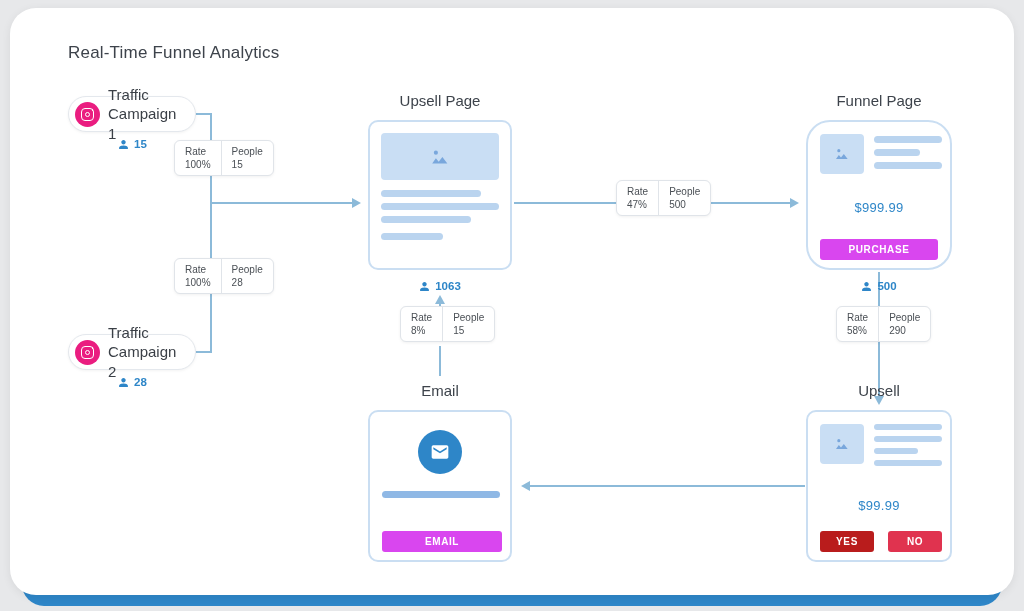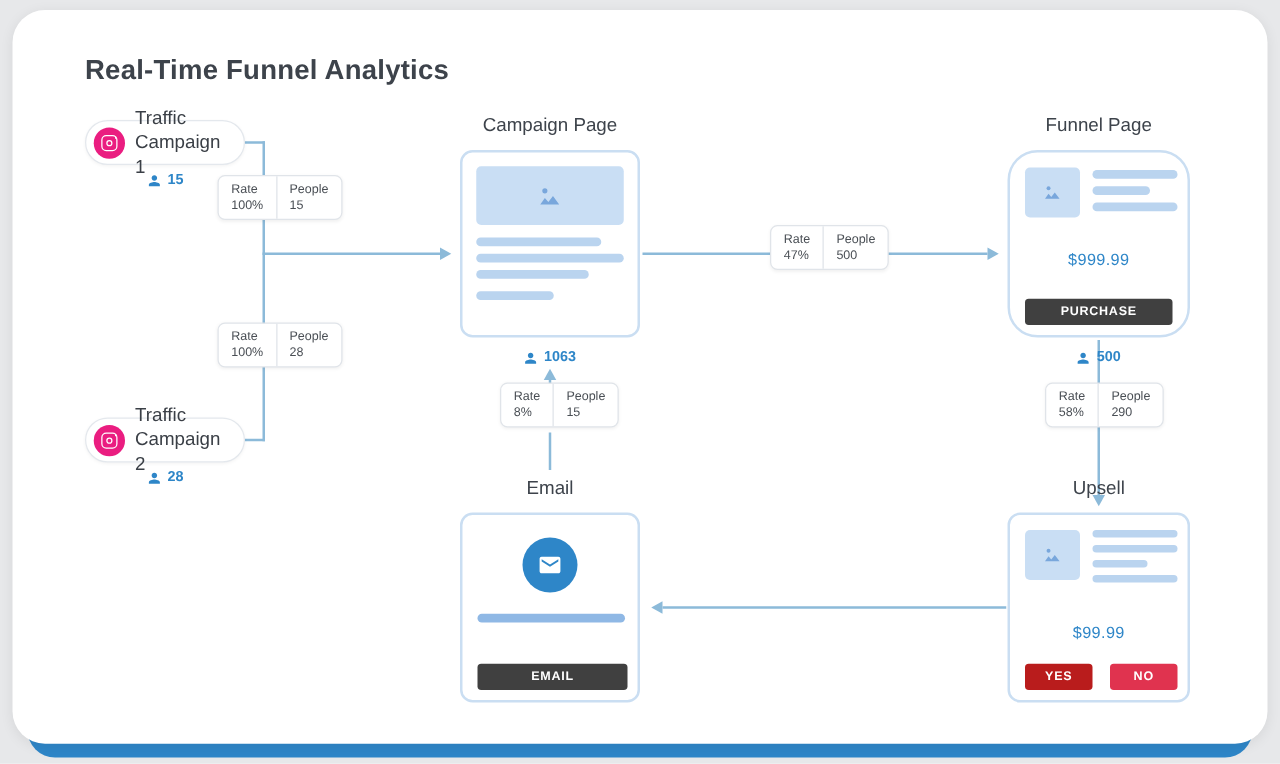--- a/index.html
+++ b/index.html
@@ -17,21 +17,21 @@
     background:#2e86c8; border-radius:26px;
   }
   .card-main {
     position:absolute; left:10px; top:8px; width:1004px; height:587px;
     background:#ffffff; border-radius:26px;
     box-shadow:0 2px 10px rgba(0,0,0,0.07);
   }
 
   .page-title {
     position:absolute; left:68px; top:43px;
-    font-size:22px; font-weight:700; color:#3d434b; letter-spacing:0.2px;
+    font-size:17px; font-weight:400; color:#3d434b; letter-spacing:0.2px;
   }
 
   
   .line { position:absolute; background:#8cbad9; z-index:2; }
   .arrow { position:absolute; width:0; height:0; z-index:2; }
   .arrow.right { border-top:5px solid transparent; border-bottom:5px solid transparent; border-left:9px solid #8cbad9; }
   .arrow.left  { border-top:5px solid transparent; border-bottom:5px solid transparent; border-right:9px solid #8cbad9; }
   .arrow.up    { border-left:5px solid transparent; border-right:5px solid transparent; border-bottom:9px solid #8cbad9; }
   .arrow.down  { border-left:5px solid transparent; border-right:5px solid transparent; border-top:9px solid #8cbad9; }
 
@@ -71,21 +71,21 @@
     position:absolute; text-align:center; font-size:15px; color:#3d434b; font-weight:500; z-index:3;
   }
   .thumb { position:absolute; background:#c9def4; border-radius:4px;
            display:flex; align-items:center; justify-content:center; }
   .bar { position:absolute; background:#bad4ef; height:7px; border-radius:3.5px; }
   .price { position:absolute; width:100%; text-align:center; color:#2e86c8;
            font-size:13px; font-weight:500; letter-spacing:0.3px; }
   .btn { position:absolute; display:flex; align-items:center; justify-content:center;
          color:#fff; font-size:10px; font-weight:700; letter-spacing:0.6px;
          border-radius:3px; cursor:pointer; }
-  .btn.blue  { background:#404040; }
+  .btn.blue  { background:#d946ef; }
   .btn.green { background:#b91c1c; }
   .btn.red   { background:#e0334f; }
 
   .email-circle { position:absolute; width:44px; height:44px; border-radius:50%;
                   background:#2e86c8; display:flex; align-items:center; justify-content:center; }
   .email-bar { position:absolute; background:#8fb8e5; height:7px; border-radius:3.5px; }
 </style>
 </head>
 <body>
 
@@ -191,21 +191,21 @@
   <div class="statcell">
     <span class="stat-label">Rate</span>
     <span class="stat-value">58%</span>
   </div>
   <div class="statcell">
     <span class="stat-label">People</span>
     <span class="stat-value">290</span>
   </div>
 </div>
 
-<div class="node-title" style="left:368px; top:92px; width:144px;">Campaign Page</div>
+<div class="node-title" style="left:368px; top:92px; width:144px;">Upsell Page</div>
 <div class="node" style="left:368px; top:120px; width:144px; height:150px;">
   <div class="thumb" style="left:11px; top:11px; width:118px; height:47px;">
     <svg width="26" height="26" viewBox="0 0 24 24">
         <path fill="#79a7dc" d="M8.2 13.2l2.6 3.1 3.4-4.4 4.6 6.1H4.8l3.4-4.8z"></path>
         <circle cx="8.2" cy="8" r="1.9" fill="#79a7dc"></circle>
       </svg>
   </div>
   <div class="bar" style="left:11px; top:68px; width:100px;"></div>
   <div class="bar" style="left:11px; top:81px; width:118px;"></div>
   <div class="bar" style="left:11px; top:94px; width:90px;"></div>

